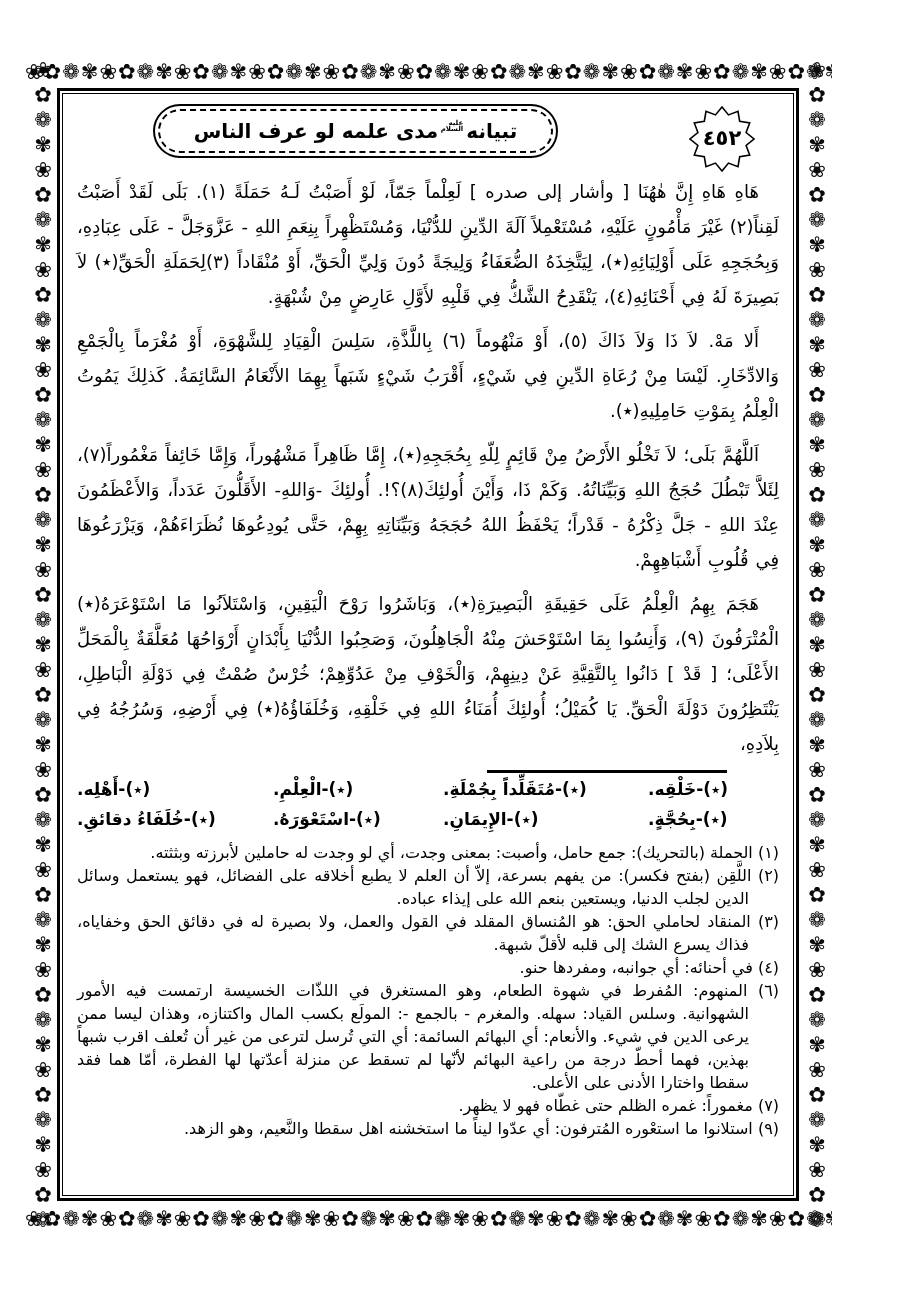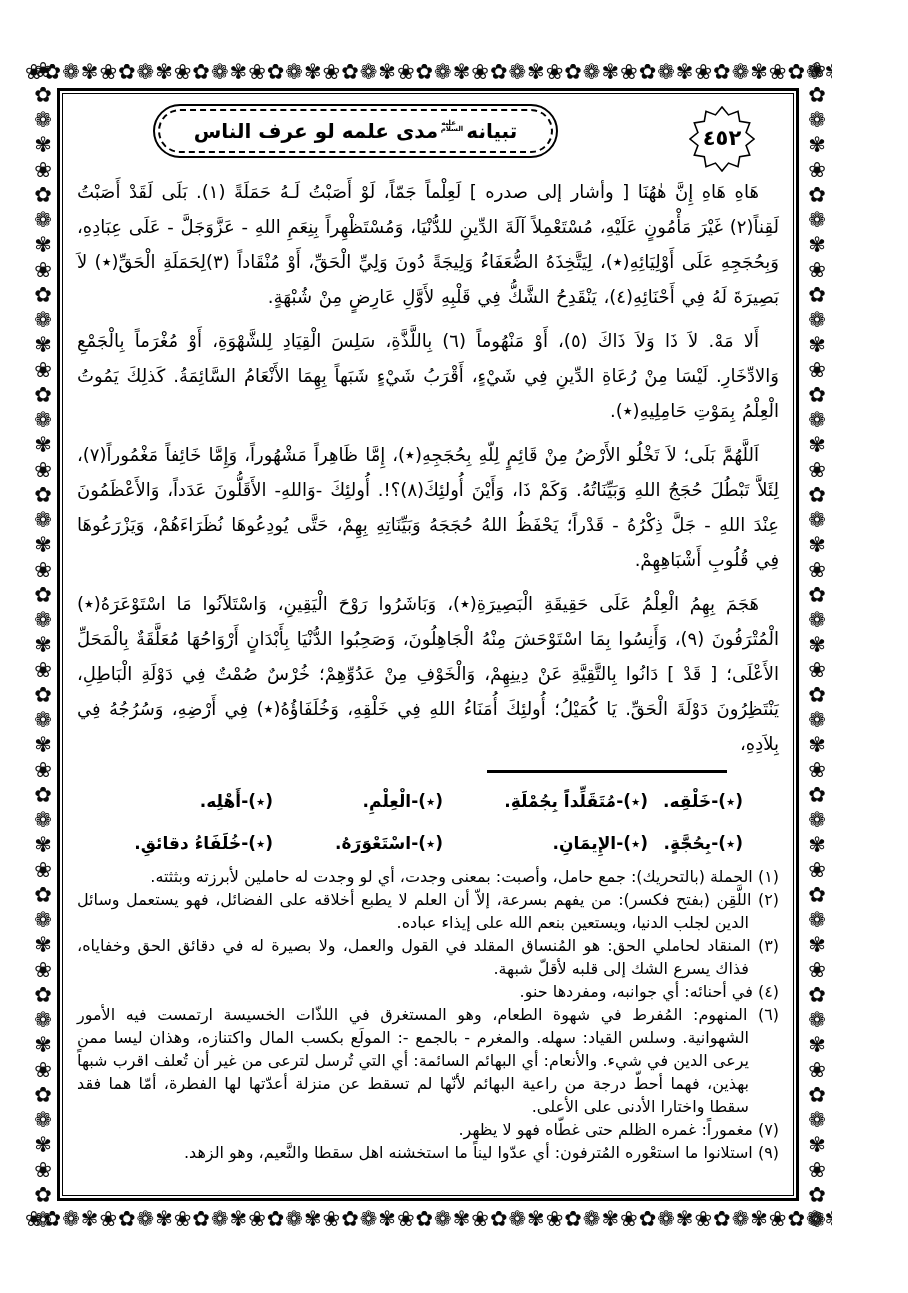--- a/index.html
+++ b/index.html
@@ -16,38 +16,38 @@
   .strip-left{left:25px;top:58px;height:1178px;}
   .strip-right{left:799px;top:58px;height:1178px;}
   
   .frame{position:absolute;left:57px;top:88px;width:742px;height:1113px;border:3px solid #000;box-sizing:border-box;background:#fff;}
   .frame-in{position:absolute;inset:2px;border:1px solid #000;padding:6px 14px 4px 14px;box-sizing:border-box;direction:rtl;overflow:hidden;}
   
   .hdr{position:relative;height:70px;}
   .cartouche{position:absolute;left:76px;top:4px;width:405px;height:54px;border:2px solid #000;border-radius:28px;box-sizing:border-box;background:#fff;}
   .cartouche-in{position:absolute;inset:3px;border:2px dashed #000;border-radius:23px;display:flex;align-items:center;justify-content:center;direction:rtl;gap:3px;}
   .cartouche-in .t{font-weight:bold;font-size:20px;white-space:nowrap;}
-  .cartouche-in .sym{display:inline-block;width:22px;font-size:7px;line-height:6px;text-align:left;transform:translateY(-5px);font-weight:bold;}
+  .cartouche-in .sym{display:inline-block;width:22px;font-size:7px;line-height:6px;text-align:right;transform:translateY(-5px);font-weight:bold;}
   .numstar{position:absolute;right:24px;top:6px;width:66px;height:66px;}
   .numstar svg{position:absolute;inset:0;}
   .numstar .n{position:absolute;inset:0;display:flex;align-items:center;justify-content:center;font-size:21px;font-weight:bold;padding-bottom:2px;}
   
   .body-text{margin-top:4px;}
   .body-text p{
     margin:0 0 9px 0;font-size:18px;font-weight:normal;line-height:35px;
     text-align:justify;text-indent:20px;word-spacing:1px;
   }
   
   .var-rule{height:3px;background:#000;width:240px;margin:8px 52px 6px auto;}
   .variants{
     display:grid;grid-template-columns:95px 205px 170px auto;
     padding-right:36px;row-gap:10px;margin:2px 0 12px 0;
     font-size:17px;font-weight:bold;
   }
-  .variants div{text-align:right;white-space:nowrap;margin-top:12px;}
+  .variants div{text-align:left;white-space:nowrap;}
   
   .fns{font-size:16px;line-height:23px;}
   .fn{padding-right:30px;text-indent:-30px;text-align:justify;}
   .fn .num{white-space:nowrap;}
 </style>
 </head>
 <body>
 
 <div class="page">
 

